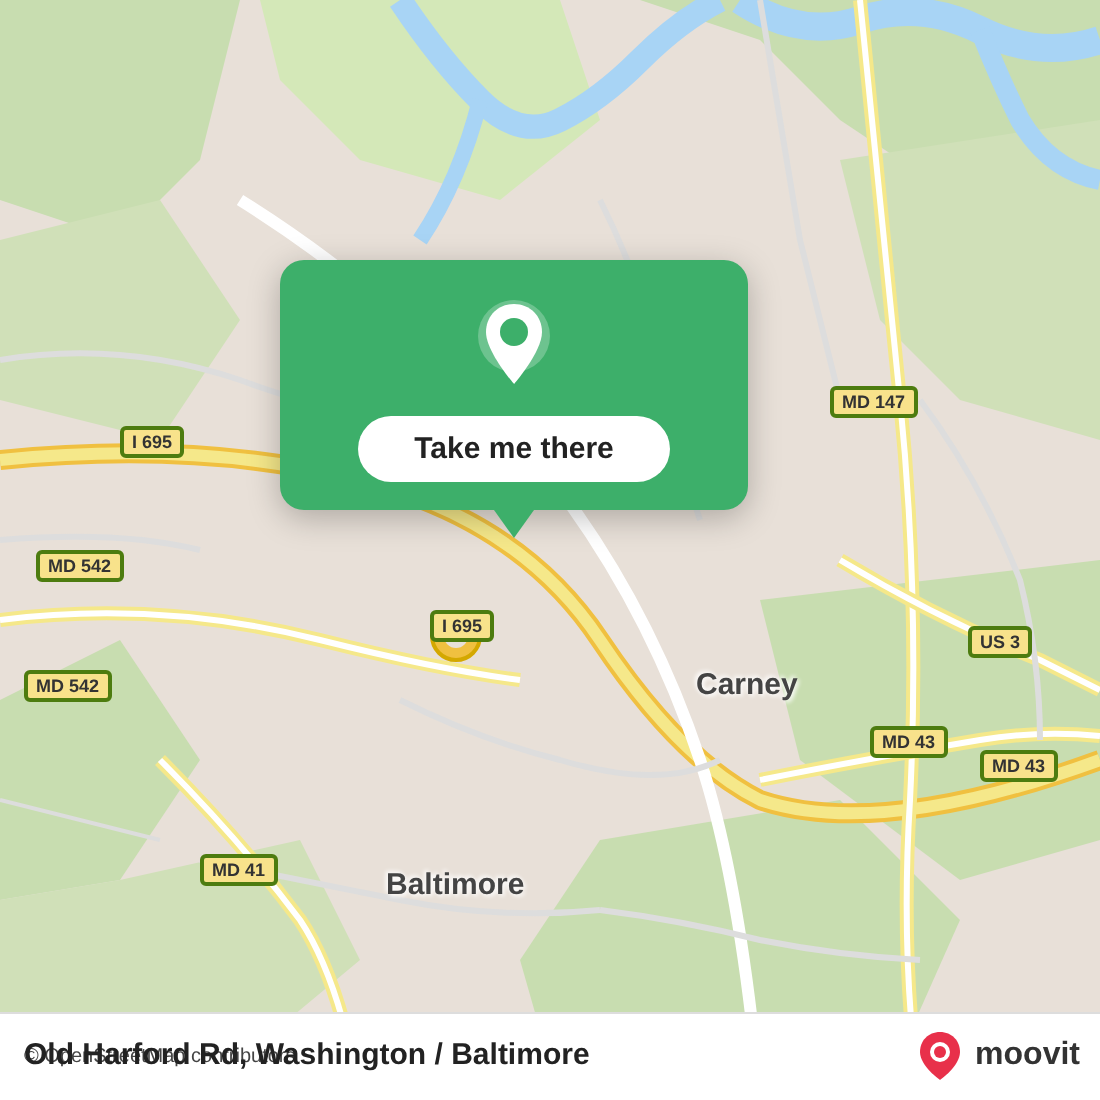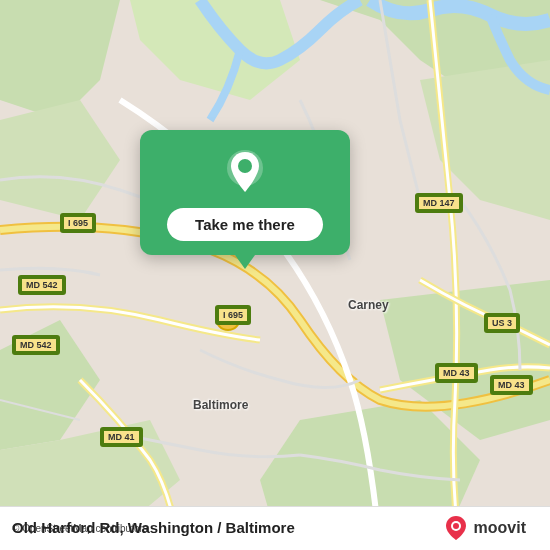--- a/index.html
+++ b/index.html
@@ -53,32 +53,32 @@
       font-weight: bold;
       color: #222;
       position: absolute;
       bottom: 12px;
       left: 12px;
     }
 
     #moovit-logo {
       position: absolute;
       bottom: 8px;
-      right: 24px;
+      right: 10px;
       display: flex;
       align-items: center;
       gap: 4px;
     }
 
     
     #popup-card {
       position: absolute;
       top: 130px;
       left: 140px;
-      width: 210px;
+      width: 234px;
       background: #3daf6a;
       border-radius: 12px;
       padding: 18px 16px 14px;
       display: flex;
       flex-direction: column;
       align-items: center;
       z-index: 20;
       box-shadow: 0 4px 16px rgba(0,0,0,0.25);
     }
 
@@ -111,35 +111,36 @@
       border-width: 14px 10px 0 10px;
       border-style: solid;
       border-color: #3daf6a transparent transparent transparent;
     }
 
     
     .road-label {
       position: absolute;
       font-size: 9px;
       background: #f8e28b;
-      border: 4px solid #4d7c0f;
+      border: 2px solid #4d7c0f;
       border-radius: 3px;
       padding: 1px 4px;
       color: #333;
       font-weight: bold;
       z-index: 5;
     }
 
     .place-label {
       position: absolute;
-      font-size: 12px;
+      font-size: 15px;
       color: #444;
       font-weight: 600;
       z-index: 5;
       text-shadow: 1px 1px 2px white, -1px -1px 2px white;
+      margin-top: 36px;
     }
 
     .copyright-text {
       font-size: 10px;
       color: #444;
     }
   </style>
 </head>
 <body>
 

